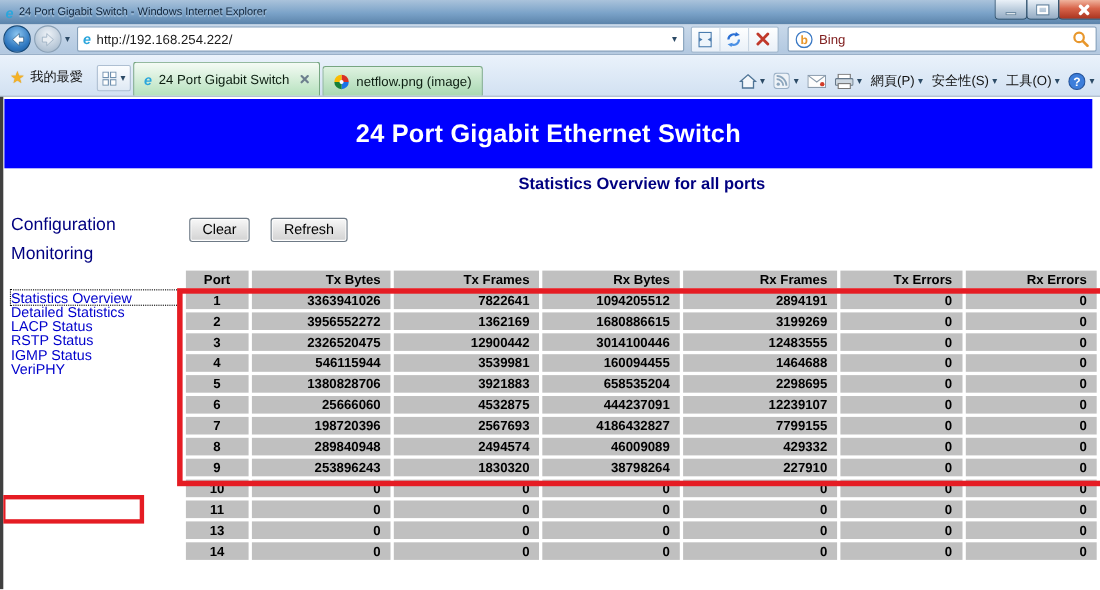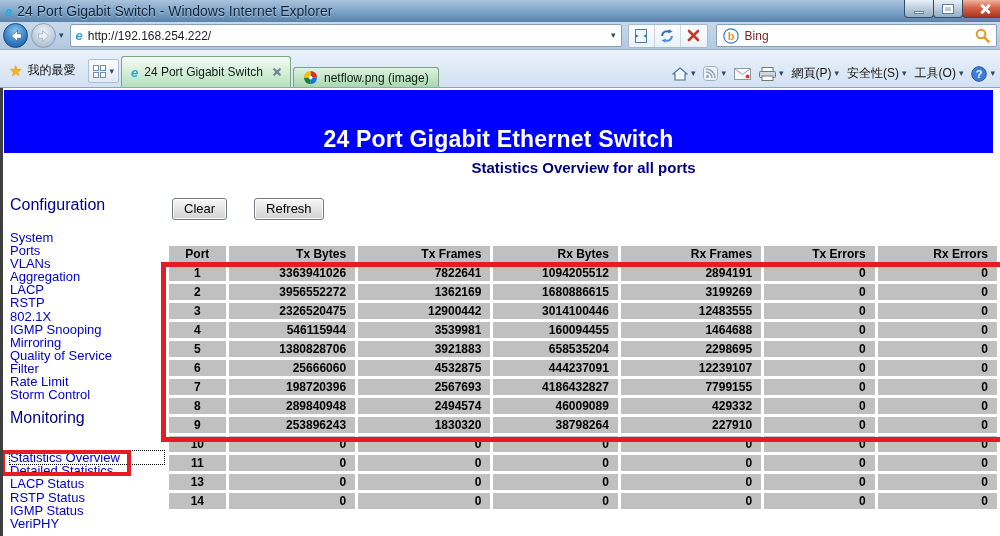--- a/index.html
+++ b/index.html
@@ -2,21 +2,21 @@
 <html style="--c-banner: #0000ff; --c-navy: #000080; --c-link: #0000cc; --c-cell: #c0c0c0; --c-highlight: #e51c23;"><head>
 <meta charset="utf-8">
 <style>
 *{box-sizing:border-box}
 html,body{margin:0;padding:0}
 body{width:1000px;height:536px;overflow:hidden;font-family:"Liberation Sans",sans-serif;background:#fff}
 .window{position:relative;width:1000px;height:536px;overflow:hidden;background:#fff}
 
 
 .titlebar{height:22px;background:linear-gradient(180deg,#aac3db,#7aa2c8 55%,#5b83aa);display:flex;align-items:center;gap:5px;padding:0 5px;position:relative}
-.title-text{font-size:14px;color:#10243a;text-shadow:0 1px 1px rgba(255,255,255,.5)}
+.title-text{font-size:10px;color:#10243a;text-shadow:0 1px 1px rgba(255,255,255,.5)}
 .win-controls{position:absolute;top:0;right:-8px;display:flex}
 .wc{height:18px;border:1px solid #2e4d66;border-top:none;border-radius:0 0 4px 4px;display:flex;align-items:center;justify-content:center;margin-left:-1px}
 .wc.min,.wc.max{width:30px;background:linear-gradient(#eaf1f8,#bccddd 50%,#94acc4)}
 .wc.close{width:46px;background:linear-gradient(#f0b49e,#d8644a 45%,#aa341f)}
 .glyph-min{width:10px;height:3px;background:#fff;border:1px solid #60809c;margin-top:7px}
 .glyph-max{width:10px;height:8px;border:2px solid #fff;box-shadow:0 0 0 1px #60809c}
 .xmark{position:relative;width:10px;height:10px}
 .xmark::before,.xmark::after{content:"";position:absolute;left:4px;top:-1px;width:3px;height:12px;background:#fff;border-radius:1px}
 .xmark::before{transform:rotate(45deg)}
 .xmark::after{transform:rotate(-45deg)}
@@ -34,41 +34,41 @@
 .btnstrip .tool{width:26px;height:22px;display:flex;align-items:center;justify-content:center;border-right:1px solid #c9d6e3}
 .btnstrip .tool:last-child{border-right:none}
 .search{flex:1;height:23px;background:#fff;border:1px solid #85a0bb;border-radius:2px;display:flex;align-items:center;gap:6px;padding:0 6px;margin-left:5px}
 .search-text{font-size:12px;color:#7f1d1d;flex:1}
 
 
 .tabsrow{height:38px;background:linear-gradient(#eaf2fb,#d2e1f2);display:flex;align-items:flex-end;padding:0 2px;position:relative;border-bottom:1px solid #8da4bc}
 .fav{display:flex;align-items:center;gap:5px;height:30px;padding:0 7px;font-size:12px;color:#111;margin-bottom:2px}
 .star{color:#f5b225;font-size:15px;text-shadow:0 0 1px #c98a12;line-height:1}
 .qt-btn{display:flex;align-items:center;height:24px;padding:0 4px;border:1px solid #aebfd2;border-radius:2px;background:linear-gradient(#fbfdff,#dfe9f4);margin:0 2px 4px 6px;gap:3px}
-.tab{display:flex;align-items:center;gap:6px;padding:0 9px;height:20px;border:1px solid #77a681;border-bottom:none;border-radius:3px 3px 0 0;background:linear-gradient(#def2e0,#a9d8b2);font-size:12px;color:#0d1f12;margin-right:2px;white-space:nowrap}
+.tab{display:flex;align-items:center;gap:6px;padding:0 9px;height:27px;border:1px solid #77a681;border-bottom:none;border-radius:3px 3px 0 0;background:linear-gradient(#def2e0,#a9d8b2);font-size:12px;color:#0d1f12;margin-right:2px;white-space:nowrap}
 .tab.active{height:31px;background:linear-gradient(#f5fbf5,#b5e1bd)}
 .tabx{position:relative;width:8px;height:8px;margin-left:4px}
 .tabx::before,.tabx::after{content:"";position:absolute;left:3px;top:-1px;width:2px;height:10px;background:#6d7f8e;border-radius:1px}
 .tabx::before{transform:rotate(45deg)}
 .tabx::after{transform:rotate(-45deg)}
 .cmdbar{position:absolute;right:5px;bottom:5px;display:flex;align-items:center;gap:8px;font-size:12px;color:#141414}
 .cmd{display:flex;align-items:center;gap:3px}
 
 
 .page{position:relative;height:448px;background:#fff;border-left:3px solid #3f3f3f;overflow:hidden}
-.banner{position:absolute;left:1px;top:2px;right:7px;height:63px;background:var(--c-banner,#0000ff);color:#fff;font-size:23px;font-weight:bold;display:flex;align-items:flex-end;justify-content:center;letter-spacing:.2px}
+.banner{position:absolute;left:1px;top:2px;right:7px;height:63px;background:var(--c-banner,#0000ff);color:#fff;font-size:23px;font-weight:bold;display:flex;align-items:center;justify-content:center;letter-spacing:.2px}
 .page-title{position:absolute;left:164px;right:0;top:71px;text-align:center;font-size:15px;font-weight:bold;color:var(--c-navy,#000080)}
 .sidebar{position:absolute;left:7px;top:108px;width:154px}
 .side-h{margin:0;font-size:16px;font-weight:normal;color:var(--c-navy,#000080)}
 .cfg-list{margin-top:17px}
 .mon-h{margin-top:8px}
 .mon-list{margin-top:24px}
 .navlink{display:block;font-size:13px;line-height:13.1px;color:var(--c-link,#0000cc);text-decoration:none;white-space:nowrap;cursor:pointer}
 .navlink.selected{outline:1px dotted #000}
-.btnrow{position:absolute;left:169px;top:110px;display:flex;gap:27px}
+.btnrow{position:absolute;left:169px;top:110px;display:flex;gap:19px}
 .pushbtn{font-family:inherit;font-size:13px;color:#000;padding:2px 11px 3px;background:linear-gradient(#f8f8f8,#e6e6e6 45%,#d2d2d2);border:1px solid #6e7a86;border-radius:3px;box-shadow:inset 0 0 0 1px #fdfdfd;cursor:pointer}
 .stats{position:absolute;left:163px;top:155px;border-collapse:separate;border-spacing:3px}
 .stats th,.stats td{background:var(--c-cell,#c0c0c0);font-size:12px;font-weight:bold;height:16px;padding:0 9px 0 2px;text-align:right;white-space:nowrap;color:#000}
 .stats th:first-child,.stats td:first-child{text-align:center;padding:0}
 .hl-big{position:absolute;left:158px;top:174px;width:872px;height:180px;border:5px solid var(--c-highlight,#e51c23);pointer-events:none}
 .hl-small{position:absolute;left:-2px;top:362px;width:130px;height:26px;border:4px solid var(--c-highlight,#e51c23);pointer-events:none}
 </style>
 </head>
 <body>
 
@@ -227,36 +227,20 @@
   </div>
 
   <div class="page">
     <div class="banner">
       <span>24 Port Gigabit Ethernet Switch</span>
     </div>
     <div class="page-title">Statistics Overview for all ports</div>
 
     <div class="sidebar">
       <h2 class="side-h">Configuration</h2>
-      <div class="cfg-list" id="cfg-list">
-
-      <a class="navlink">System</a>
-          <a class="navlink">Ports</a>
-          <a class="navlink">VLANs</a>
-          <a class="navlink">Aggregation</a>
-          <a class="navlink">LACP</a>
-          <a class="navlink">RSTP</a>
-          <a class="navlink">802.1X</a>
-          <a class="navlink">IGMP Snooping</a>
-          <a class="navlink">Mirroring</a>
-          <a class="navlink">Quality of Service</a>
-          <a class="navlink">Filter</a>
-          <a class="navlink">Rate Limit</a>
-          <a class="navlink">Storm Control</a>
-        </div>
       <h2 class="side-h mon-h">Monitoring</h2>
       <div class="mon-list" id="mon-list">
 
       <a class="navlink selected">Statistics Overview</a>
           <a class="navlink">Detailed Statistics</a>
           <a class="navlink">LACP Status</a>
           <a class="navlink">RSTP Status</a>
           <a class="navlink">IGMP Status</a>
           <a class="navlink">VeriPHY</a>
         </div>

